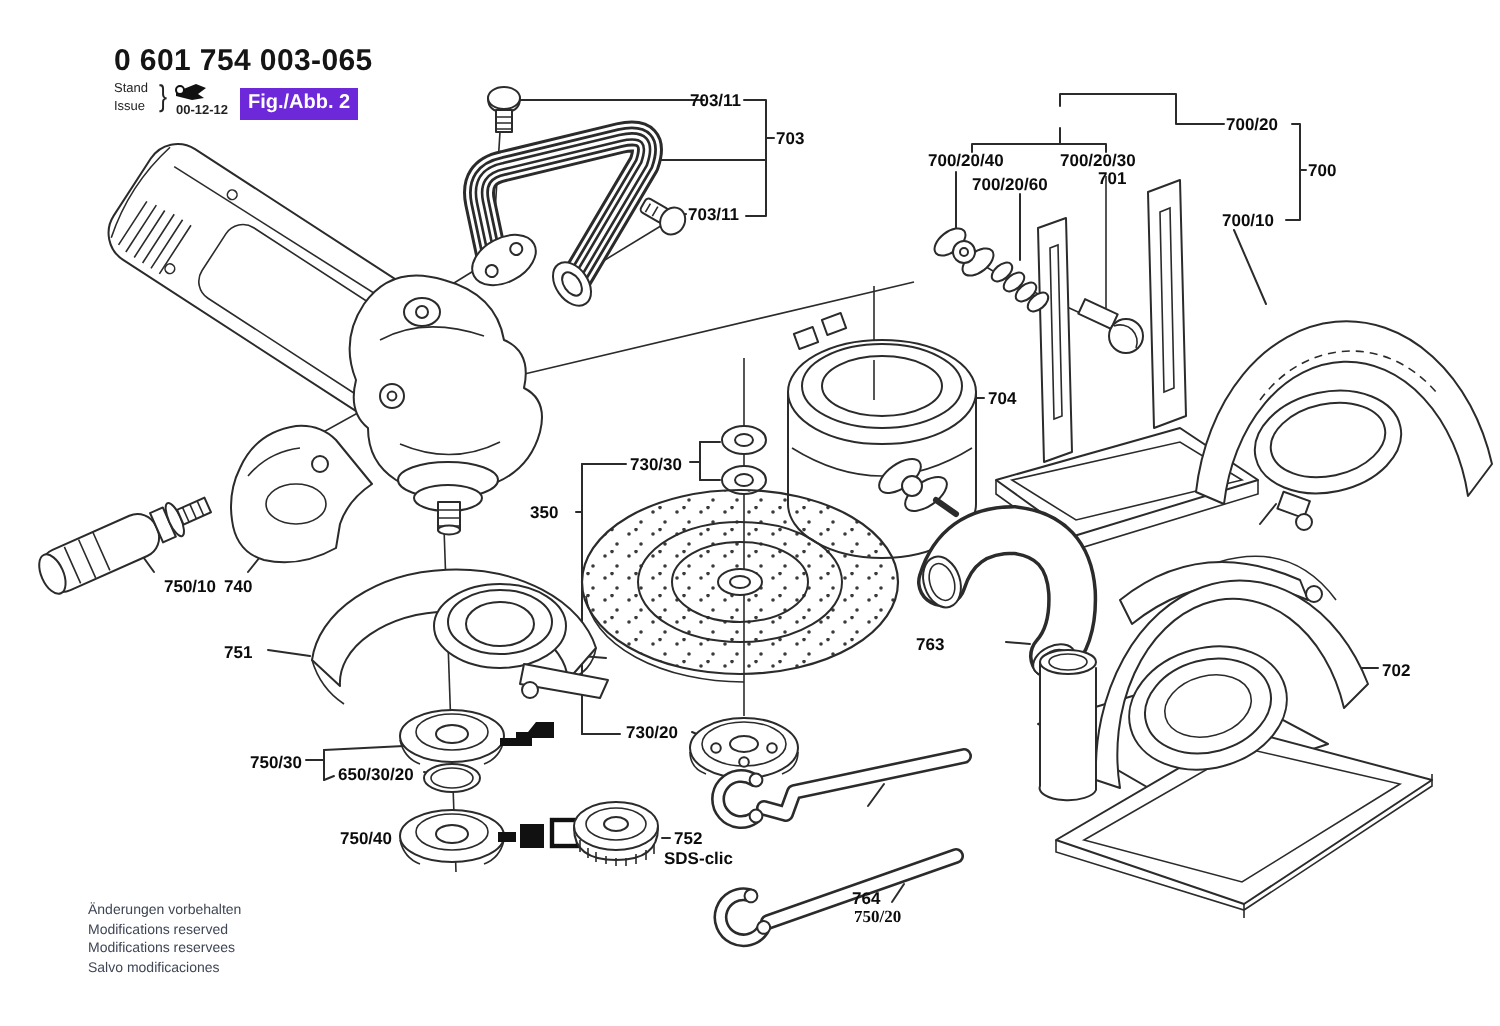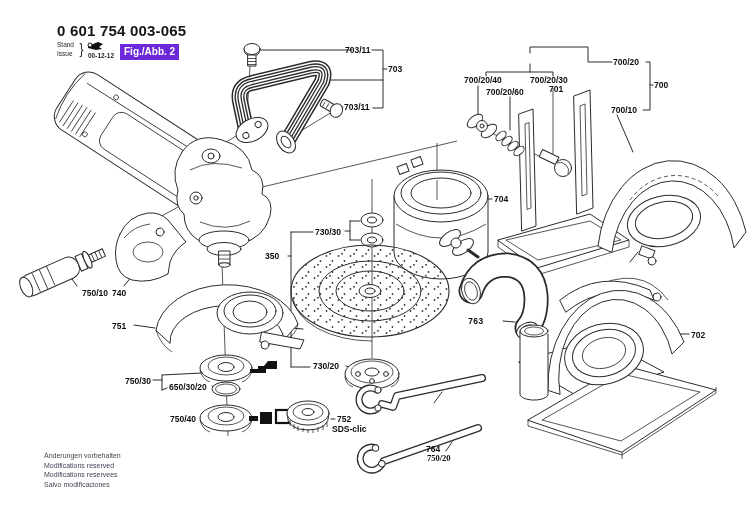--- a/index.html
+++ b/index.html
@@ -371,21 +371,21 @@
 <div class="pl" style="left:60px;top:288px;margin-left:22px;">750/10</div>
 <div class="pl" style="left:112px;top:288px;">740</div>
 <div class="pl" style="left:112px;top:321px;">751</div>
 <div class="pl" style="left:125px;top:376px;">750/30</div>
 <div class="pl" style="left:169px;top:382px;">650/30/20</div>
 <div class="pl" style="left:170px;top:414px;">750/40</div>
 <div class="pl" style="left:337px;top:414px;">752</div>
 <div class="pl" style="left:332px;top:424px;"><span>SDS-</span><span class="ital">clic</span></div>
 <div class="pl" style="left:426px;top:404px;margin-top:40px;">764</div>
 <div class="pl" style="left:427px;top:453px;font-family:Liberation Serif, serif;">750/20</div>
-<div class="pl" style="left:468px;top:317px;font-family:Liberation Mono, monospace;">763</div>
+<div class="pl" style="left:458px;top:317px;">763</div>
 <div class="pl" style="left:691px;top:330px;">702</div>
 
 <div class="footer">
   <div>Änderungen vorbehalten</div>
   <div>Modifications reserved</div>
   <div>Modifications reservees</div>
   <div>Salvo modificaciones</div>
 </div>
 
 </div>

